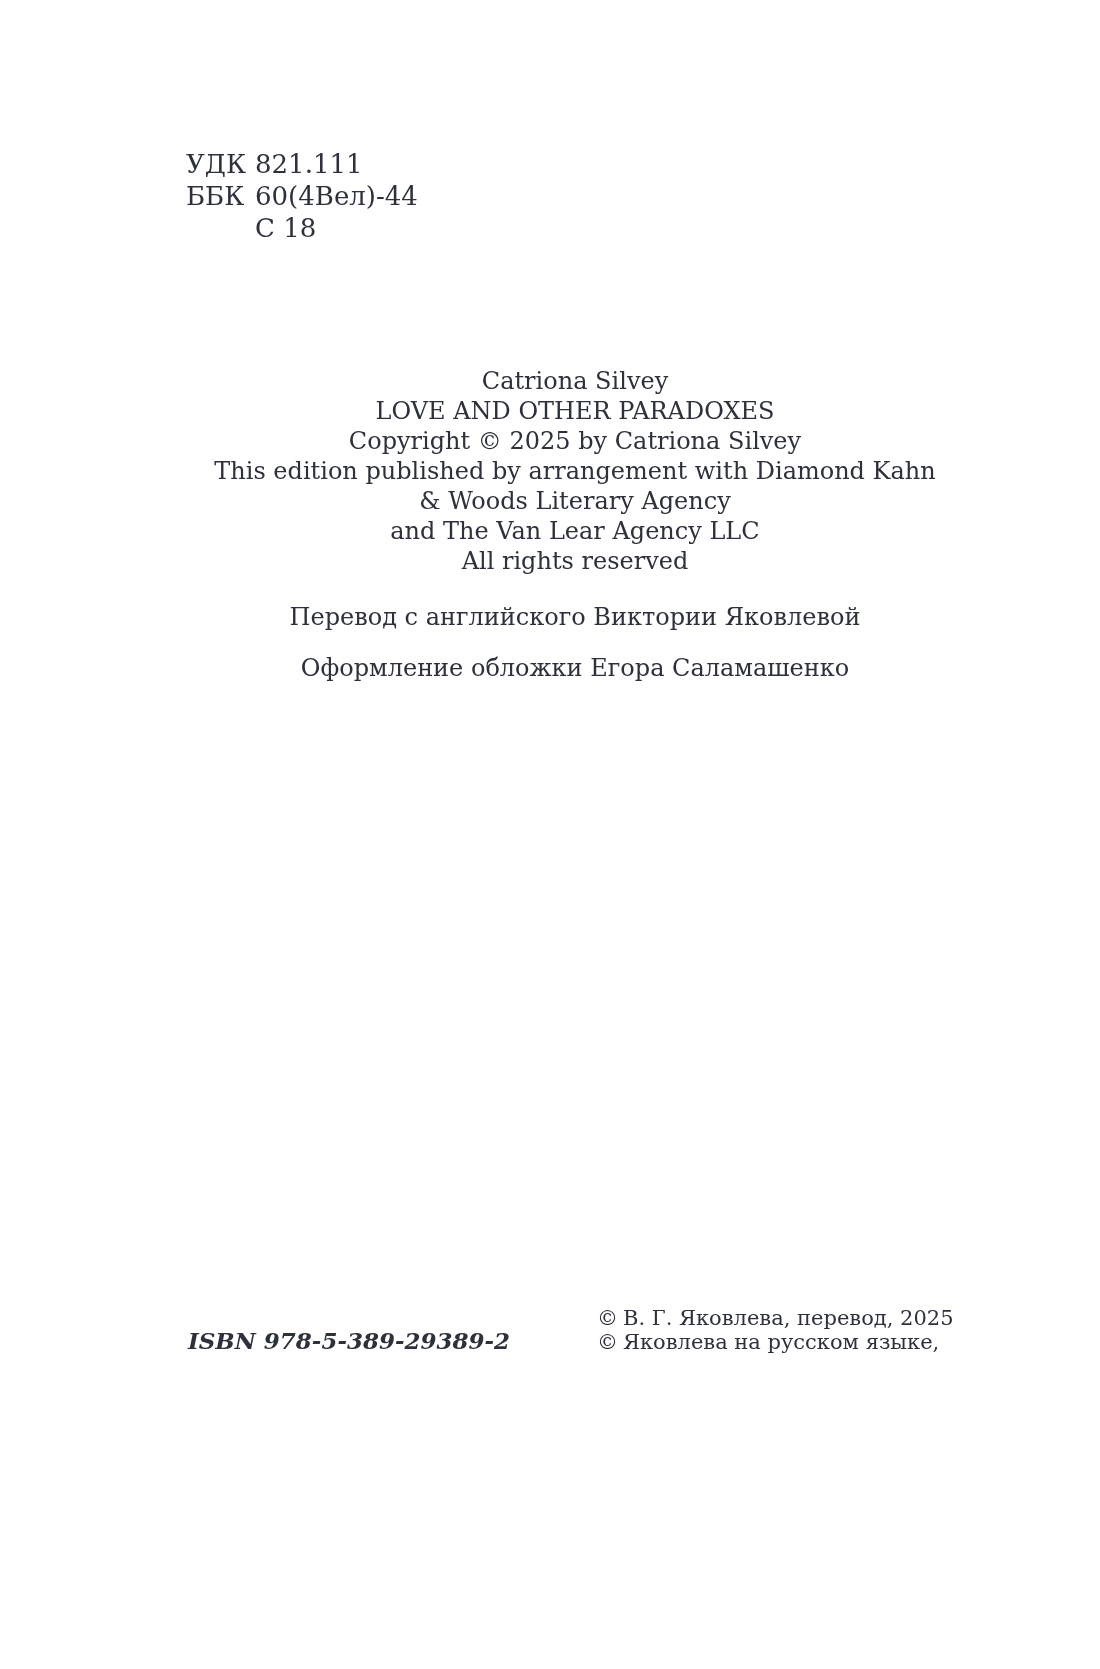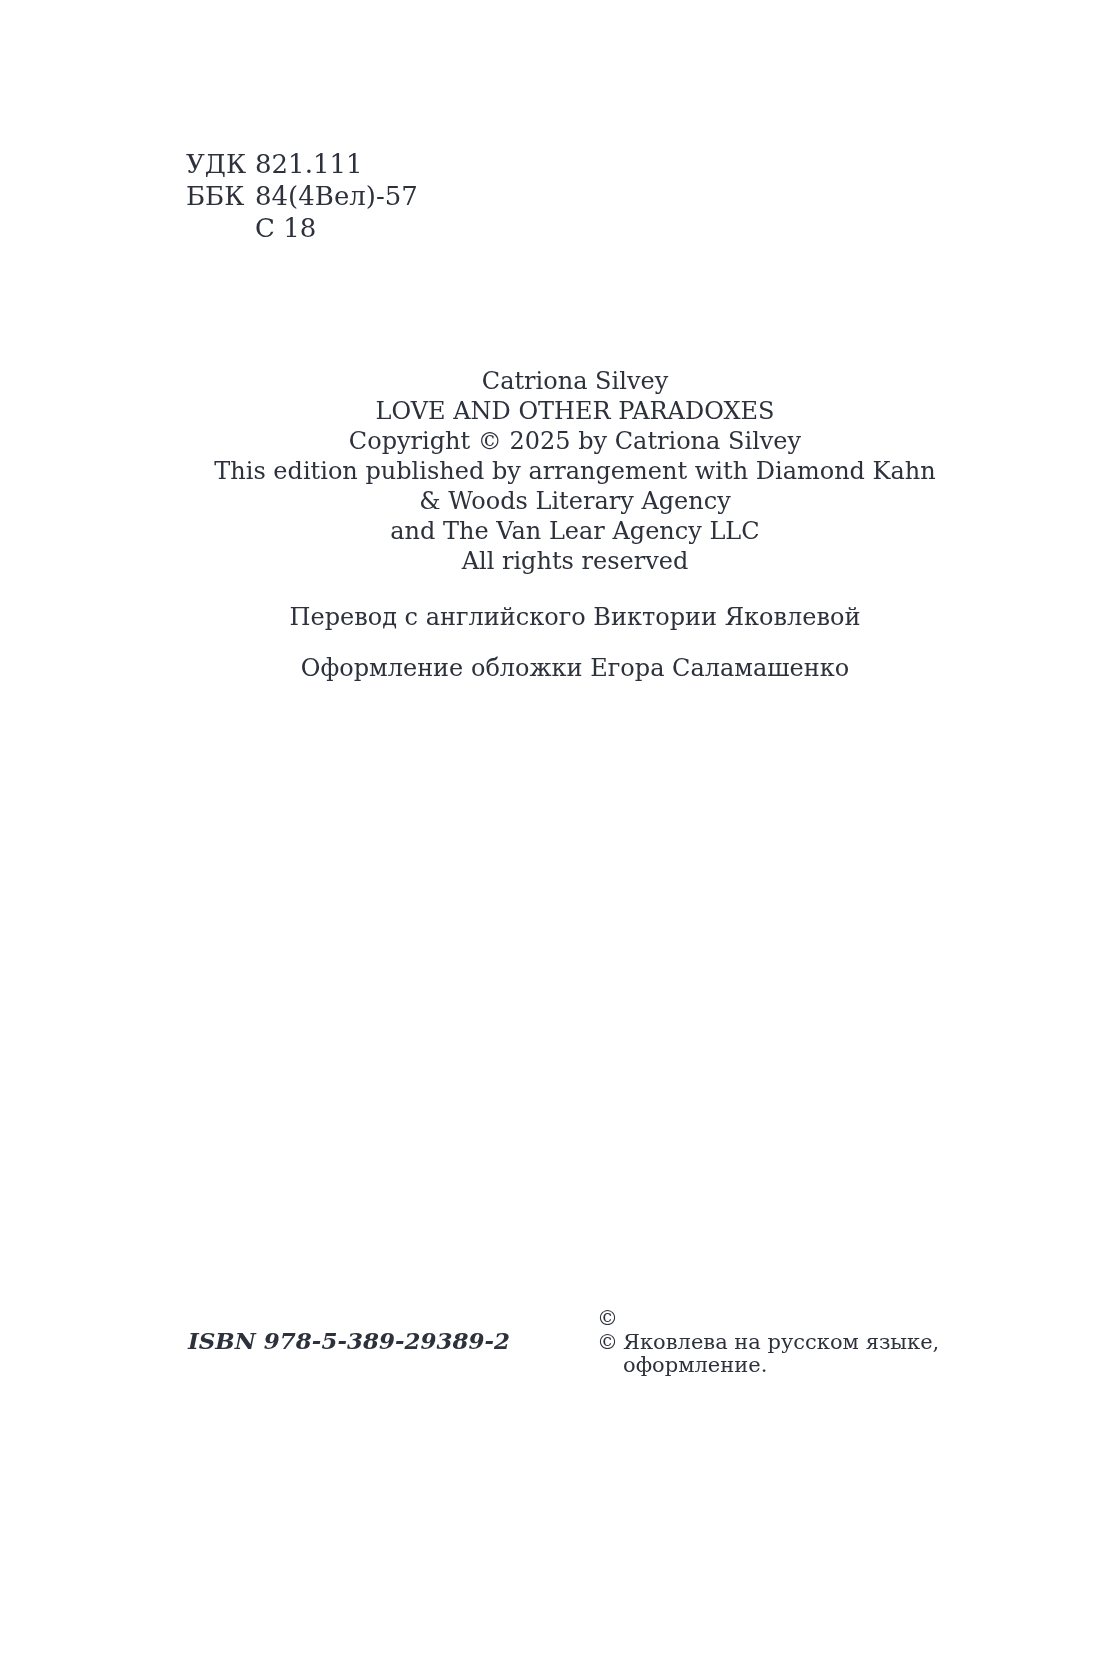--- a/index.html
+++ b/index.html
@@ -75,21 +75,21 @@
 </style>
 </head>
 <body>
 
 <div id="page">
 
   <div id="catalog">
     <span>УДК</span>
     <span>821.111</span>
     <span>ББК</span>
-    <span>84(4Вел)-57</span>
+    <span>60(4Вел)-44</span>
     <span></span>
     <span>С 18</span>
   </div>
 
   <div id="imprint" class="centered-block">
     <div>Catriona Silvey</div>
     <div>LOVE AND OTHER PARADOXES</div>
     <div>Copyright © 2025 by Catriona Silvey</div>
     <div>This edition published by arrangement with Diamond Kahn</div>
     <div>&amp; Woods Literary Agency</div>
@@ -99,24 +99,21 @@
 
   <div id="translation-credit" class="centered-block">Перевод с английского Виктории Яковлевой</div>
 
   <div id="cover-credit" class="centered-block">Оформление обложки Егора Саламашенко</div>
 
   <div id="isbn">ISBN 978-5-389-29389-2</div>
 
   <div id="rights">
     <div class="rights-row">
       <span class="rights-symbol">©</span>
+      <span>В. Г. Яковлева, перевод, 2025</span>
     </div>
     <div class="rights-row">
       <span class="rights-symbol">©</span>
       <span>Яковлева на русском языке,</span>
-    </div>
-    <div class="rights-row">
-      <span class="rights-symbol"></span>
-      <span>оформление.</span>
     </div>
   </div>
 
 </div>
 
 </body></html>

